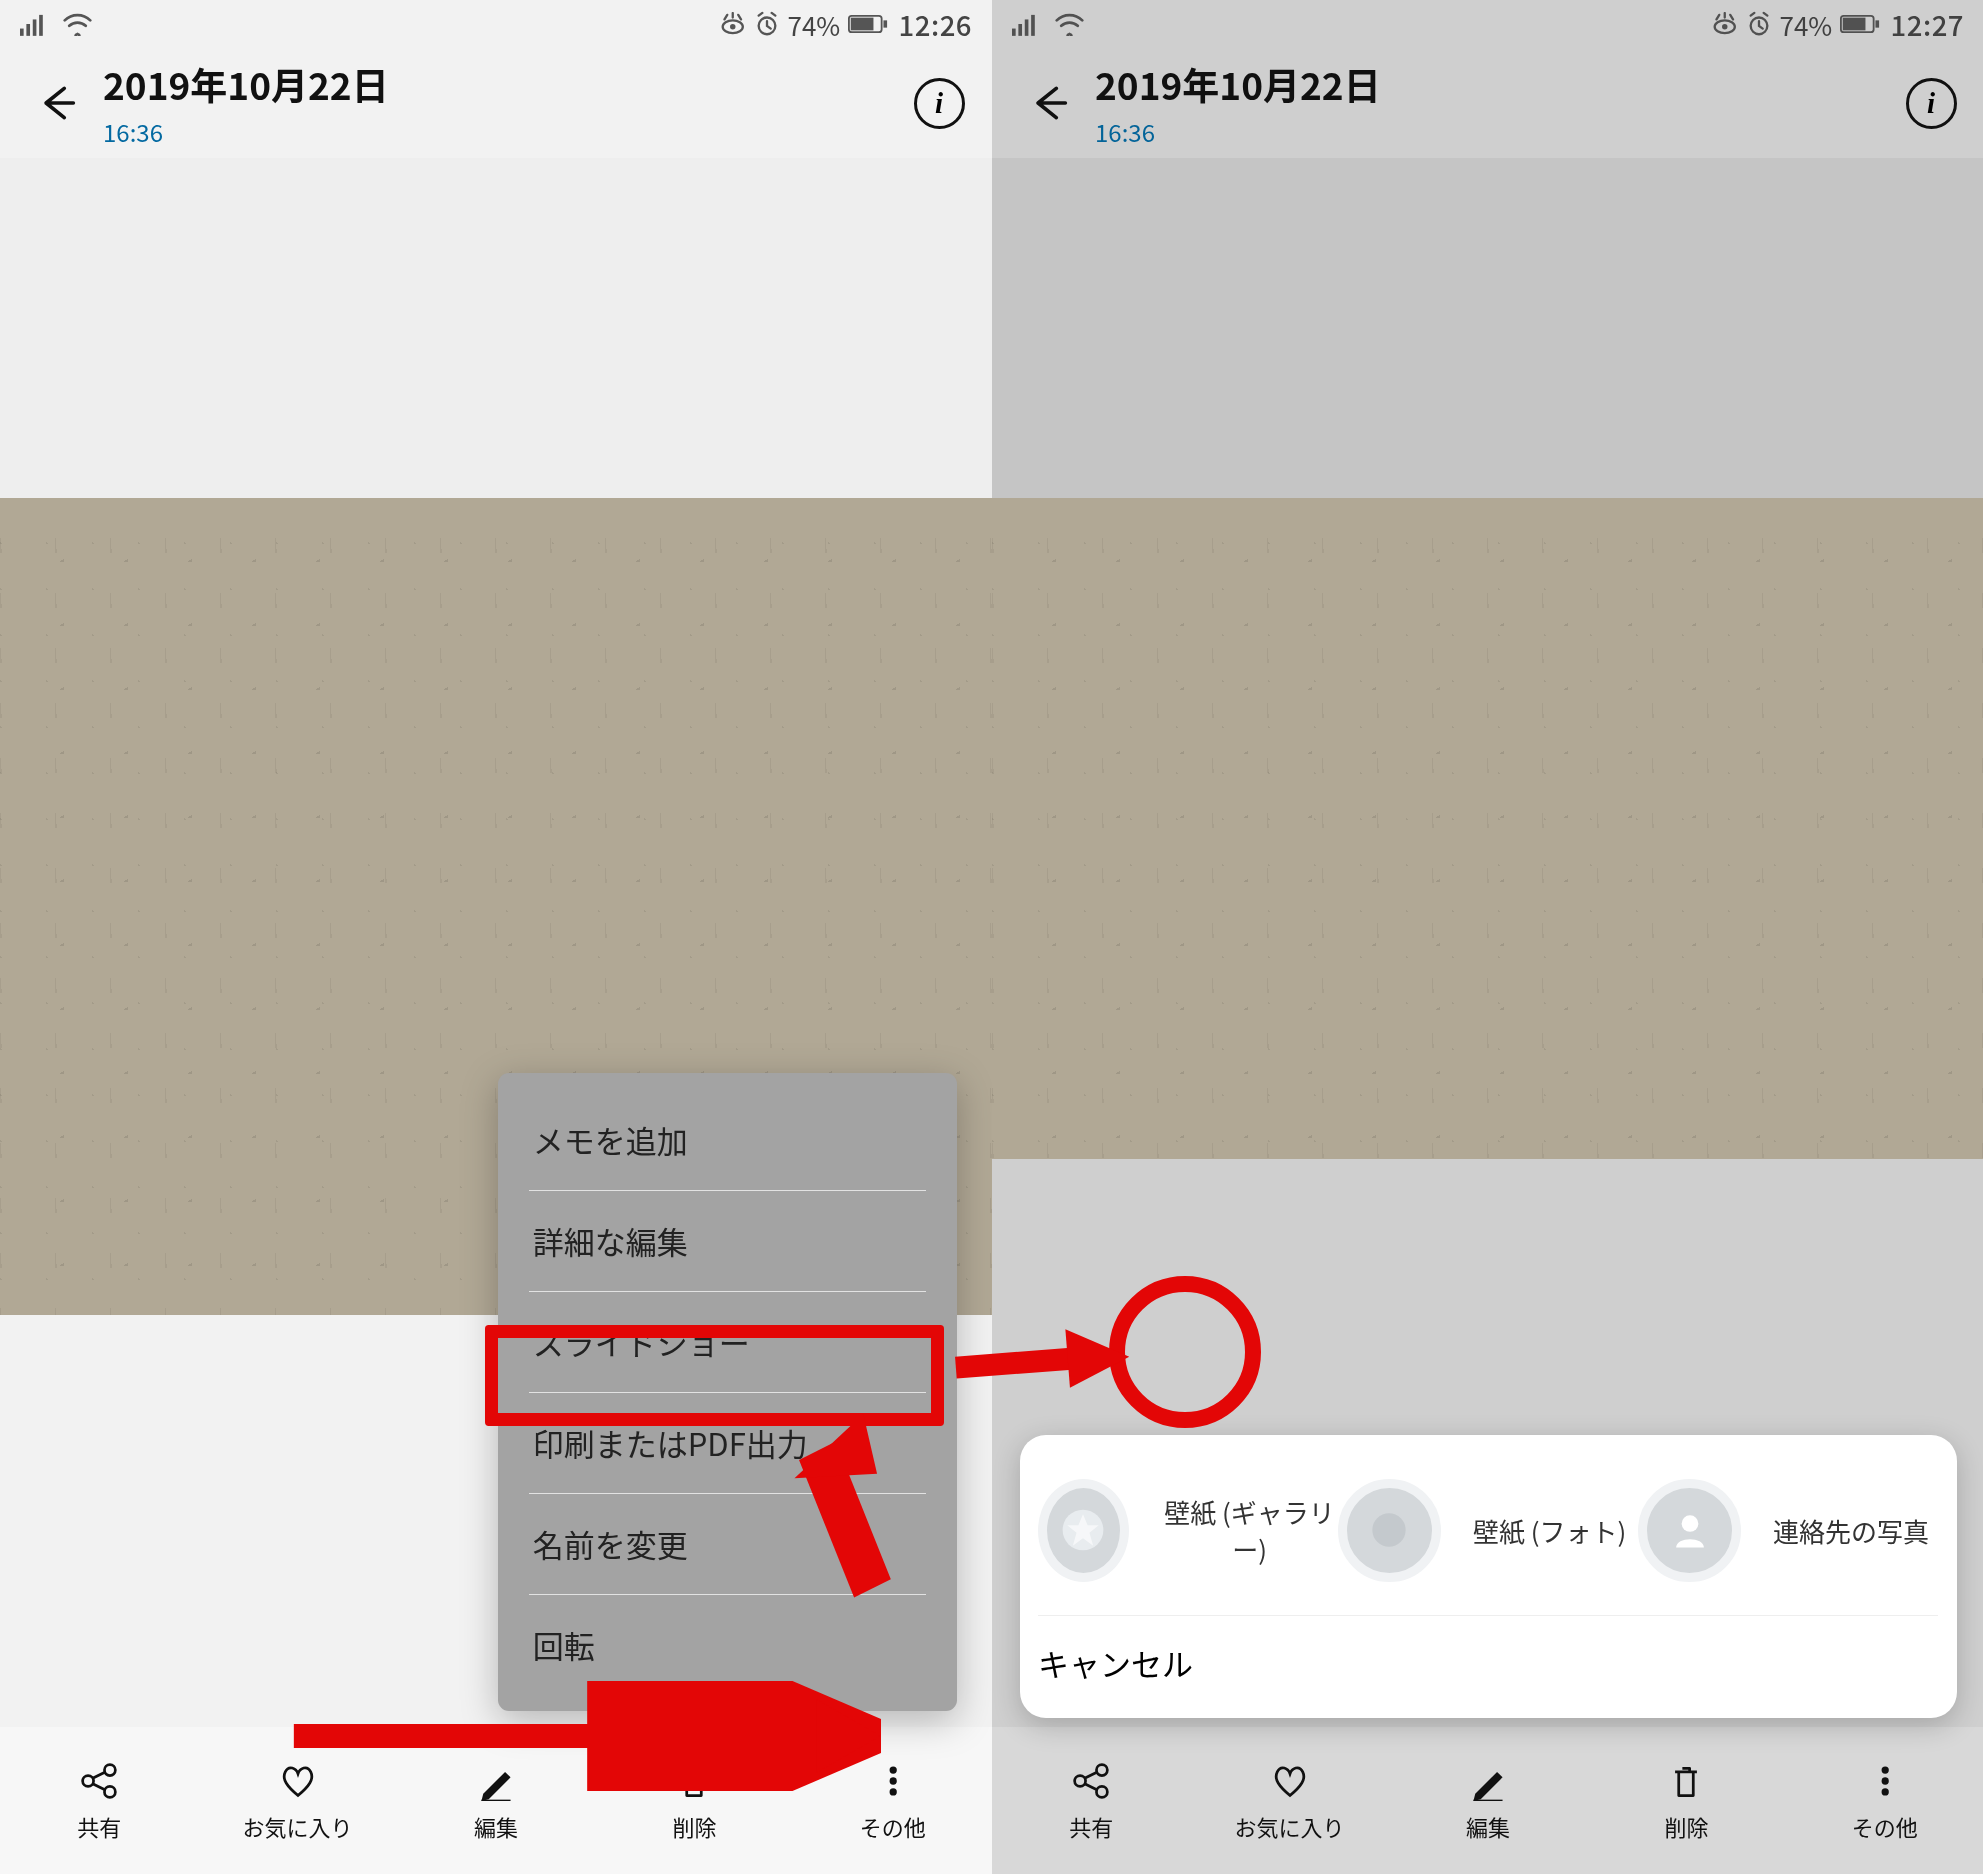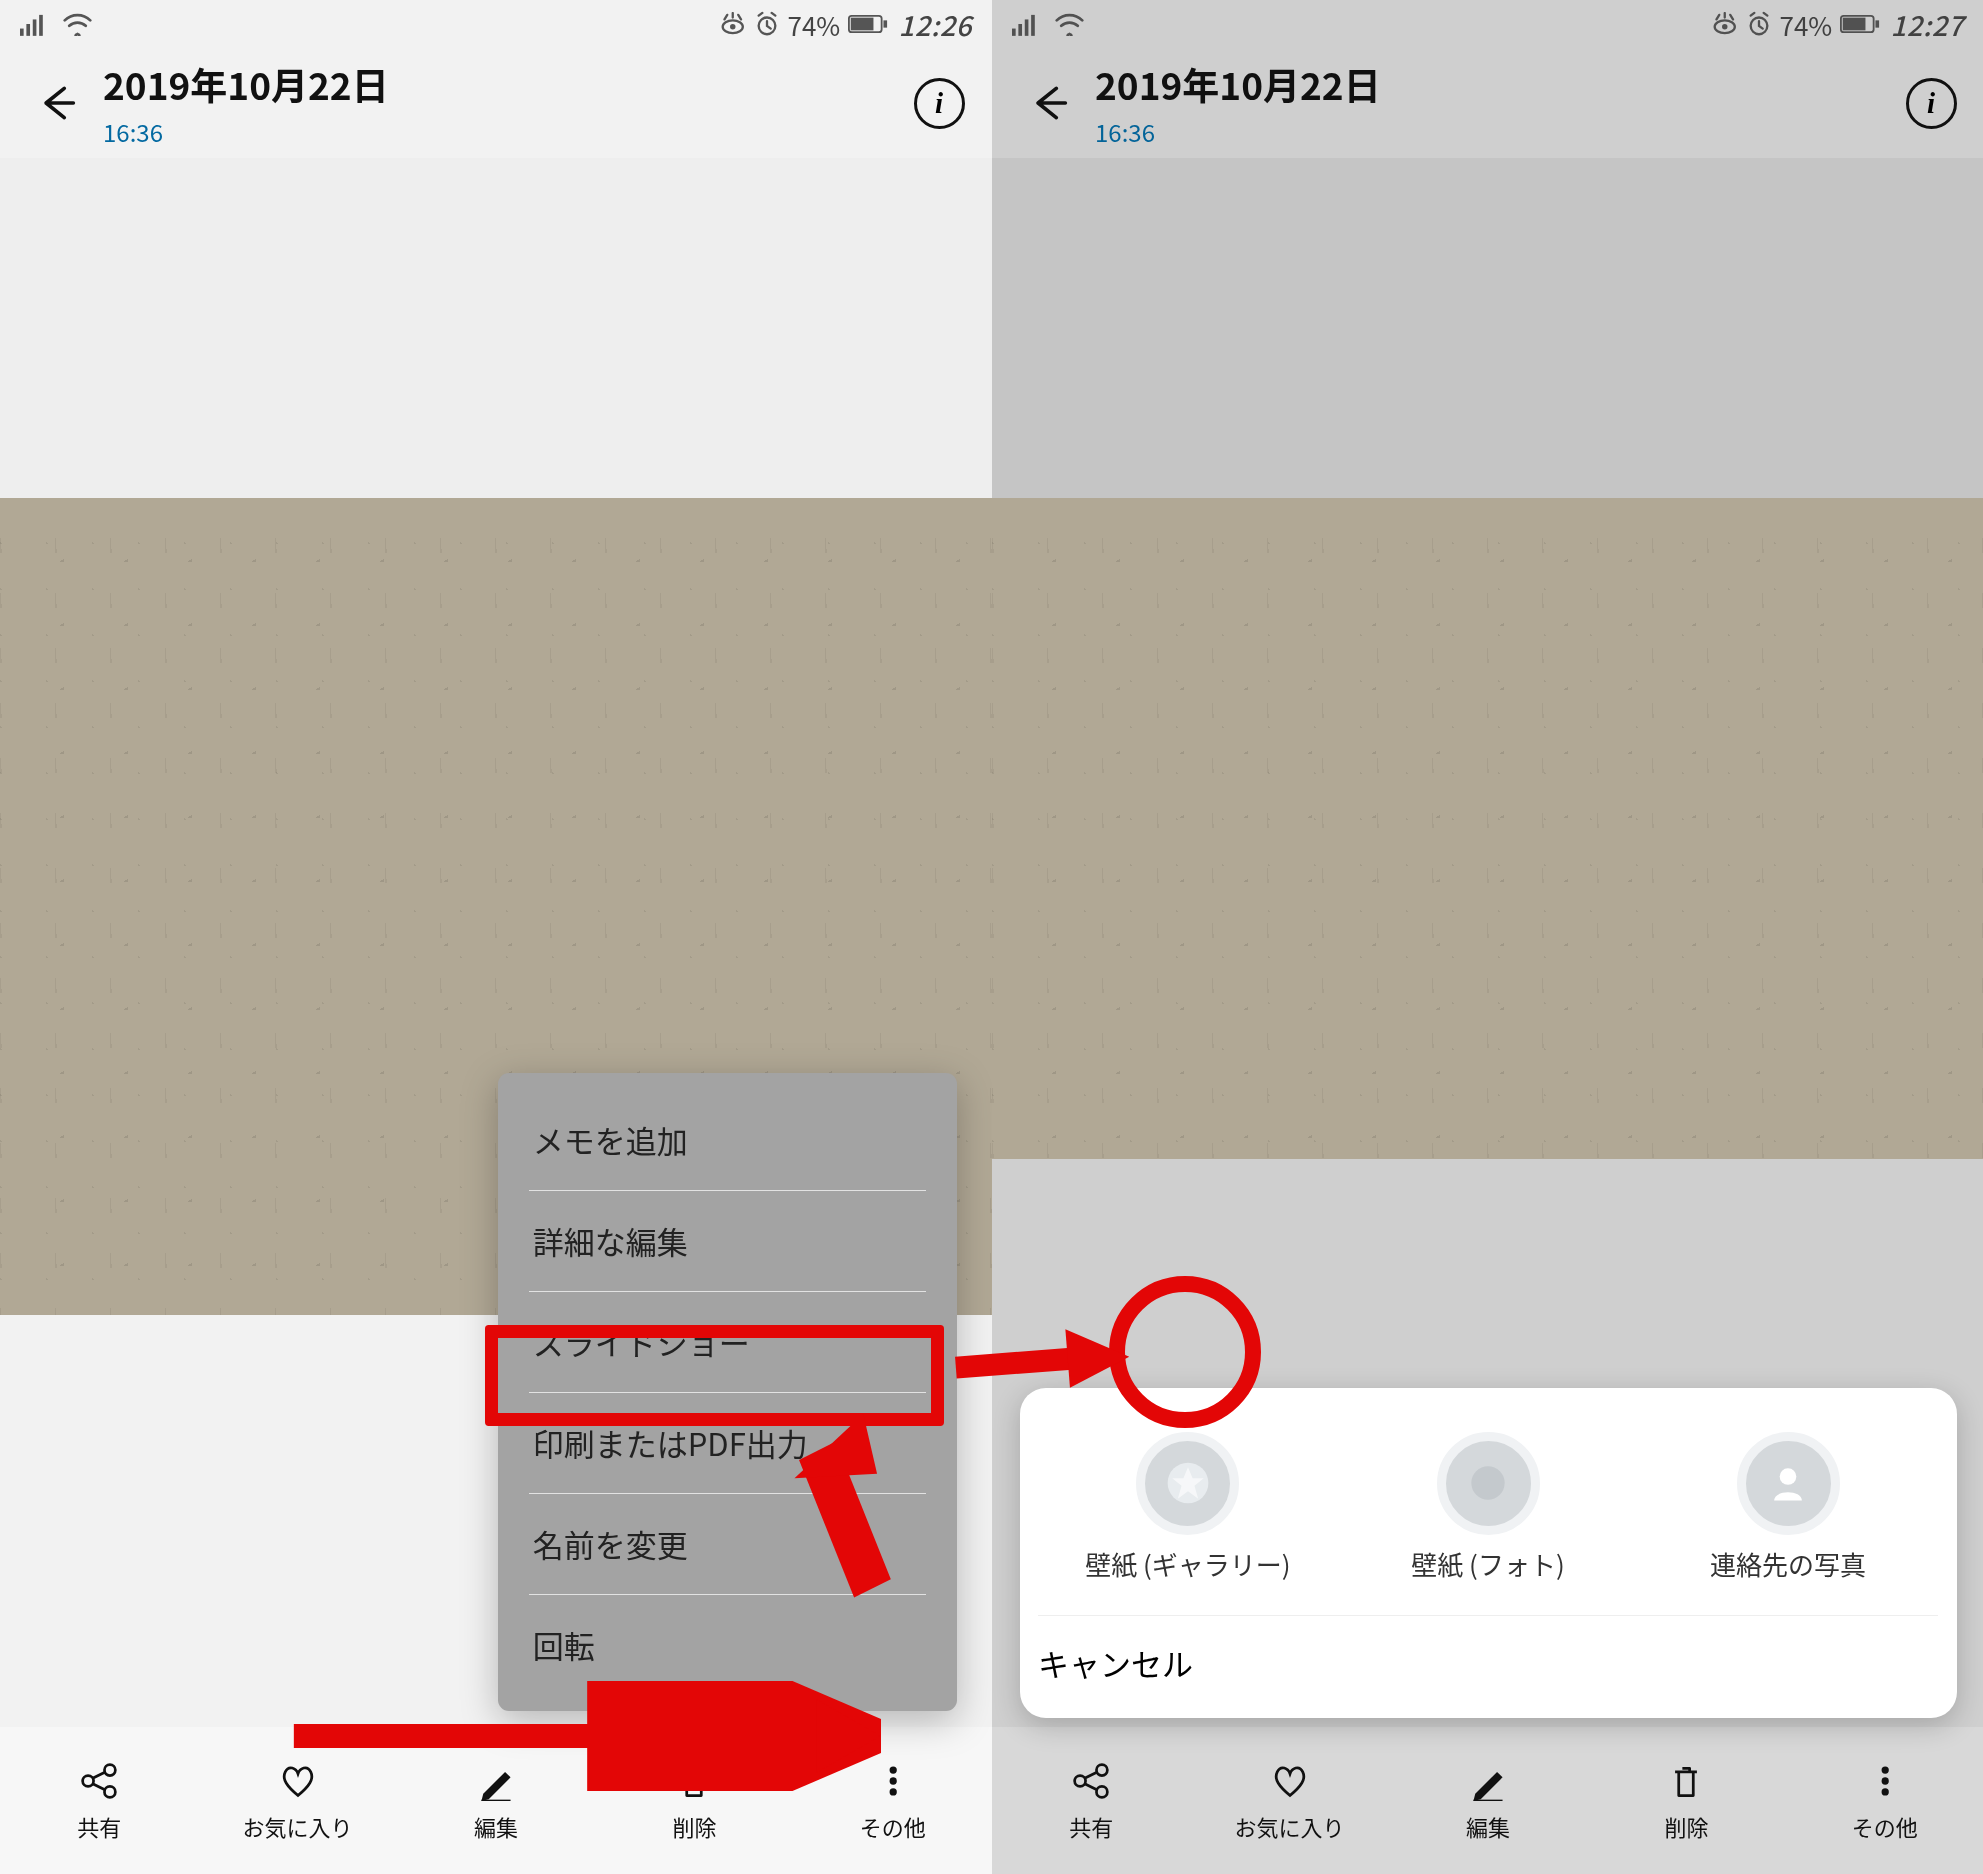--- a/index.html
+++ b/index.html
@@ -6,21 +6,21 @@
   html, body { width: 1984px; height: 1874px; font-family: "Hiragino Sans", "Noto Sans CJK JP", sans-serif; background:#fff; }
   .stage { position: relative; width: 1984px; height: 1874px; display: flex; }
   .phone { position: relative; width: 992px; height: 1874px; overflow: hidden; background:#f2f2f2; }
   .phone.right { background:#cfcfcf; }
 
   
   .statusbar { position: relative; height: 48px; width: 100%; display:flex; align-items:center; justify-content:space-between; padding:12px 20px; font-size:26px; color:#444; }
   .statusbar .sb-left, .statusbar .sb-right { display:flex; align-items:center; gap:11px; }
   .statusbar .sb-right { gap:7.3px; }
   .sb-icon { display:inline-flex; align-items:center; justify-content:center; }
-  .sb-time { font-size:27.5px; font-weight:500; letter-spacing:0.5px; padding-left:3.7px;font-style:italic; }
+  .sb-time { font-size:27.5px; font-weight:500; letter-spacing:0.5px; padding-left:3.7px; }
 
   
   .header { position:relative; height:110px; display:flex; align-items:center; padding:0 27.5px;justify-content:flex-end; }
   .back-btn { width:59px; height:59px; display:flex; align-items:center; justify-content:center; }
   .title-block { margin-left:16.5px; flex:1; }
   .title-date { font-size:37px; font-weight:700; color:#111; }
   .title-time { font-size:24px; color:#0369a1; margin-top:3.7px; }
   .info-btn { width:51px; height:51px; border:3.7px solid #111; border-radius:50%; display:flex; align-items:center; justify-content:center; font-size:29px; font-weight:700; font-family: Georgia, serif; font-style: italic; }
   .phone.right .header, .phone.right .statusbar, .phone.right .blank-top { filter:brightness(0.95); }
 
@@ -46,21 +46,21 @@
   .tool-label { font-size:22px; color:#111; }
 
   
   .more-menu { position:absolute; right:35px; bottom:163px; width:459px; background:#a3a3a3; border-radius:11px; box-shadow:0 9.2px 37px rgba(0,0,0,0.25); padding:16.5px 31px; z-index:5; }
   .menu-item { font-size:31px; color:#222; padding:27.5px 3.7px; border-bottom:0.9px solid #e2e2e2; }
   .menu-item:last-child { border-bottom:none; }
 
   
   .sheet { position:absolute; left:27.5px; right:27.5px; bottom:156px; background:#fff; border-radius:26px; padding:44px 18.4px 26px 18.4px; box-shadow:0 7.3px 27.5px rgba(0,0,0,0.2); z-index:6; }
   .sheet-row { display:flex; justify-content:space-around; align-items:flex-start; margin-bottom:33px; }
-  .sheet-opt { flex:1; display:flex; flex-direction:column; align-items:center; gap:10px; }
+  .sheet-opt { flex:1; display:flex; flex-direction:row; align-items:center; gap:32px; }
   .sheet-circle { width:103px; height:103px; border-radius:50%; background:#d4d8db; border:9.2px solid #f0f2f4; display:flex; align-items:center; justify-content:center; color:#fff; }
   .sheet-opt-label { font-size:26px; color:#333; text-align:center; }
   .sheet-cancel { text-align:left; font-size:31px; color:#000000; padding:24px 0 7.3px 0; border-top:0.9px solid #eee; }
 
   
   .anno-rect { position:absolute; border:13px solid #e30606; border-radius:3.7px; z-index:20; pointer-events:none; }
   .anno-circle { position:absolute; border:16.5px solid #e30606; border-radius:50%; z-index:20; pointer-events:none; }
   .anno-arrow { position:absolute; z-index:21; pointer-events:none; }
 </style>
 </head>

